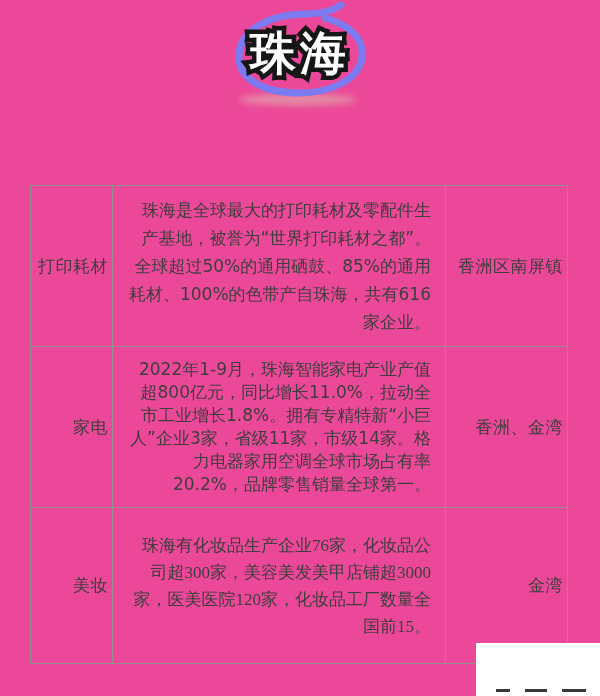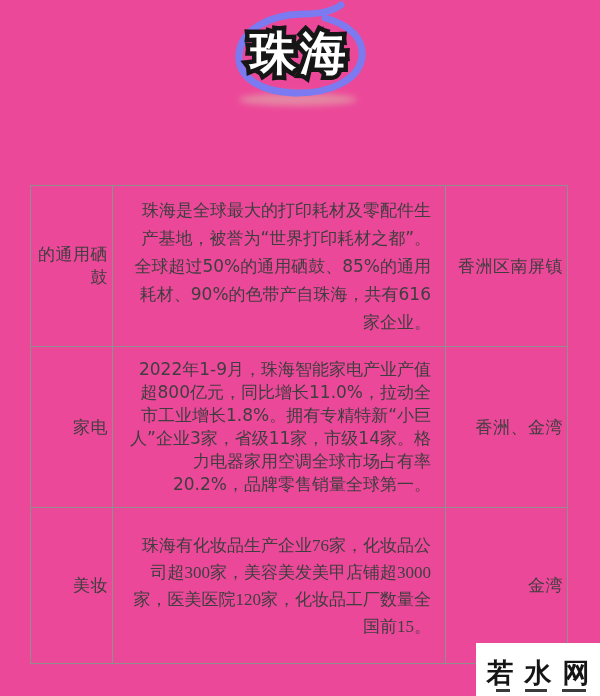--- a/index.html
+++ b/index.html
@@ -149,39 +149,38 @@
   </div>
 
   <table class="info-table">
     <colgroup>
       <col style="width:82px">
       <col style="width:333px">
       <col style="width:122px">
     </colgroup>
     <tbody>
       <tr class="r0">
-        <td class="cat">的通用硒鼓</td>
-        <td class="desc">珠海是全球最大的打印耗材及零配件生产基地，被誉为“世界打印耗材之都”。全球超过50%的通用硒鼓、85%的通用耗材、90%的色带产自珠海，共有616家企业。</td>
+        <td class="cat">打印耗材</td>
+        <td class="desc">珠海是全球最大的打印耗材及零配件生产基地，被誉为“世界打印耗材之都”。全球超过50%的通用硒鼓、85%的通用耗材、100%的色带产自珠海，共有616家企业。</td>
         <td class="loc">香洲区南屏镇</td>
       </tr>
       <tr class="r1">
         <td class="cat">家电</td>
         <td class="desc">2022年1-9月，珠海智能家电产业产值超800亿元，同比增长11.0%，拉动全市工业增长1.8%。拥有专精特新“小巨人”企业3家，省级11家，市级14家。格力电器家用空调全球市场占有率20.2%，品牌零售销量全球第一。</td>
         <td class="loc">香洲、金湾</td>
       </tr>
       <tr class="r2">
         <td class="cat">美妆</td>
         <td class="desc">珠海有化妆品生产企业76家，化妆品公司超300家，美容美发美甲店铺超3000家，医美医院120家，化妆品工厂数量全国前15。</td>
         <td class="loc">金湾</td>
       </tr>
     </tbody>
   </table>
 
   <div class="watermark">
-    <div class="wm-text">若水网</div>
     <div class="wm-marks">
       <i></i>
         <i></i>
         <i></i>
     </div>
   </div>
 
 </div>
 
 </body></html>

